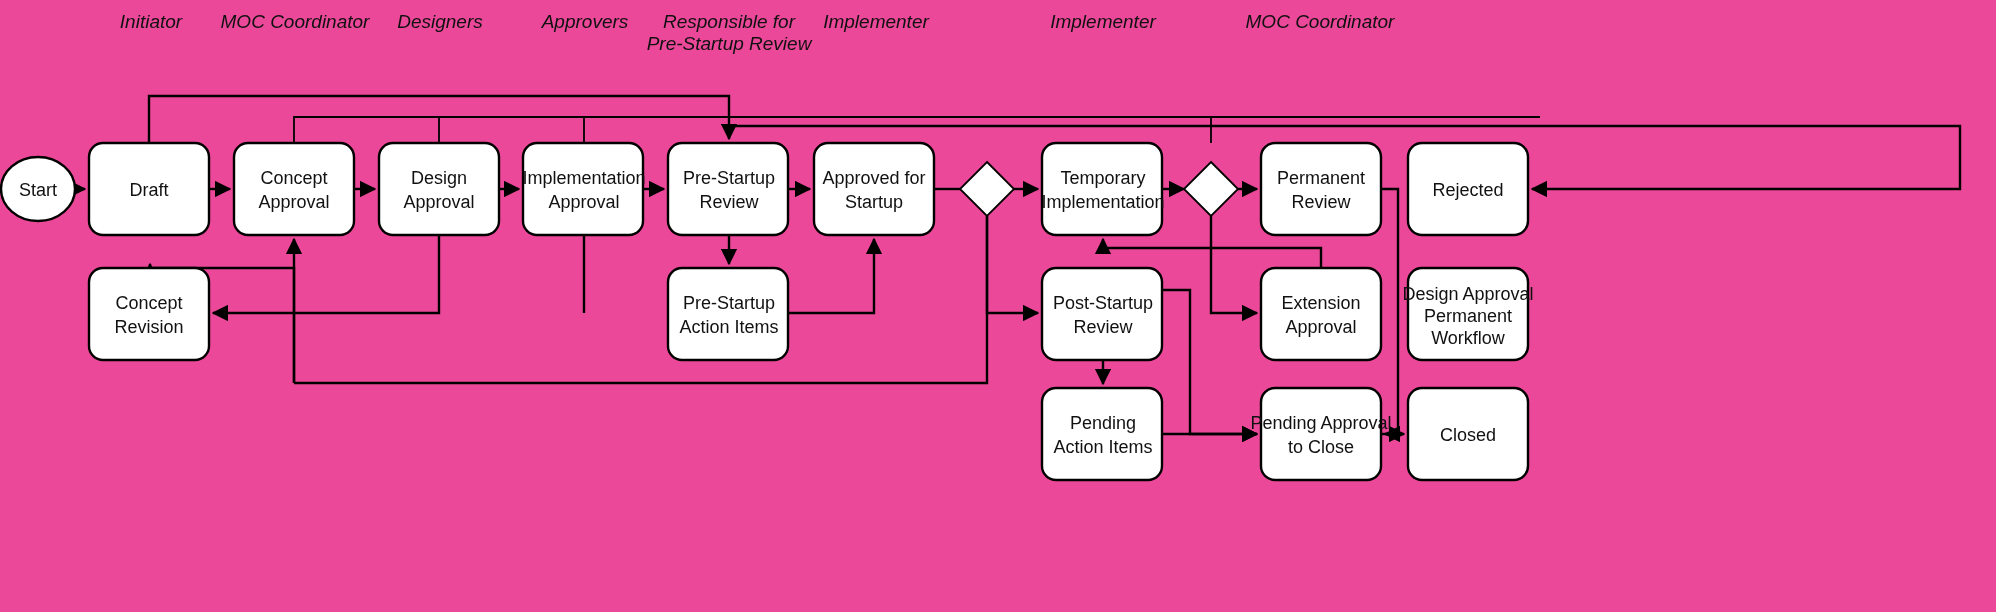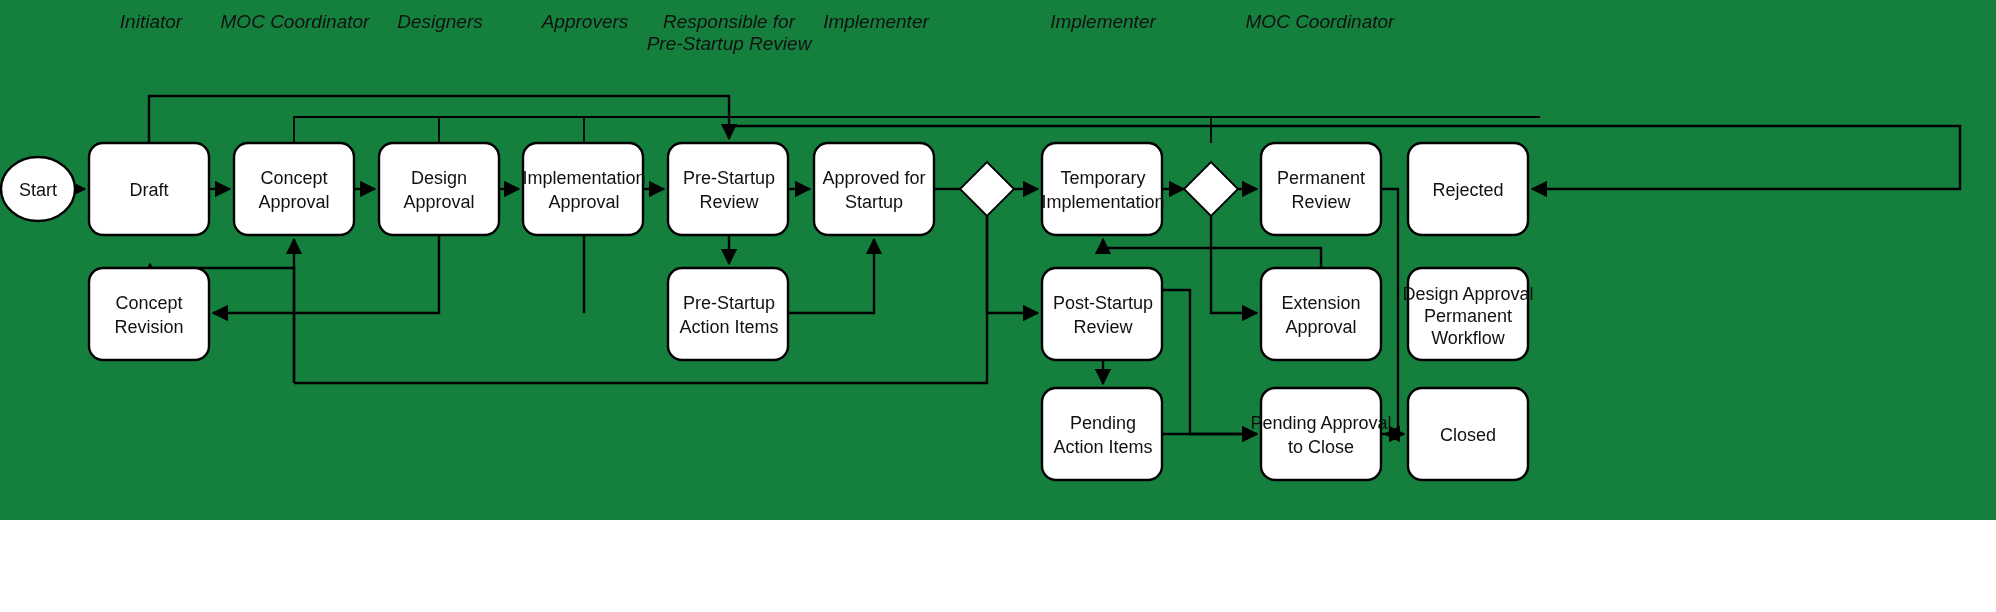--- a/index.html
+++ b/index.html
@@ -1,17 +1,17 @@
 <!DOCTYPE html>
 <html><head>
 <meta charset="utf-8">
 <style>
   html,body{margin:0;padding:0;background:#ffffff;}
   body{width:1996px;height:612px;overflow:hidden;font-family:"Liberation Sans",sans-serif;}
-  #stage{position:relative;width:1996px;height:520px;background:#15803d;}
+  #stage{position:relative;width:1996px;height:612px;background:#ec4899;}
   svg#diagram{position:absolute;left:0;top:0;width:1996px;height:612px;}
   .swimlane-label{font-family:"Liberation Sans",sans-serif;font-style:italic;font-size:19px;fill:#111111;}
   .node-label{font-family:"Liberation Sans",sans-serif;font-size:18px;fill:#111111;}
   .node-shape{fill:#ffffff;stroke:#000000;stroke-width:2.4;}
   .edge{stroke:#000000;stroke-width:2.4;fill:none;}
   .edge-thin{stroke:#000000;stroke-width:1.8;fill:none;}
   .gateway{fill:#ffffff;stroke:#000000;stroke-width:1.8;}
 </style>
 </head>
 <body>

